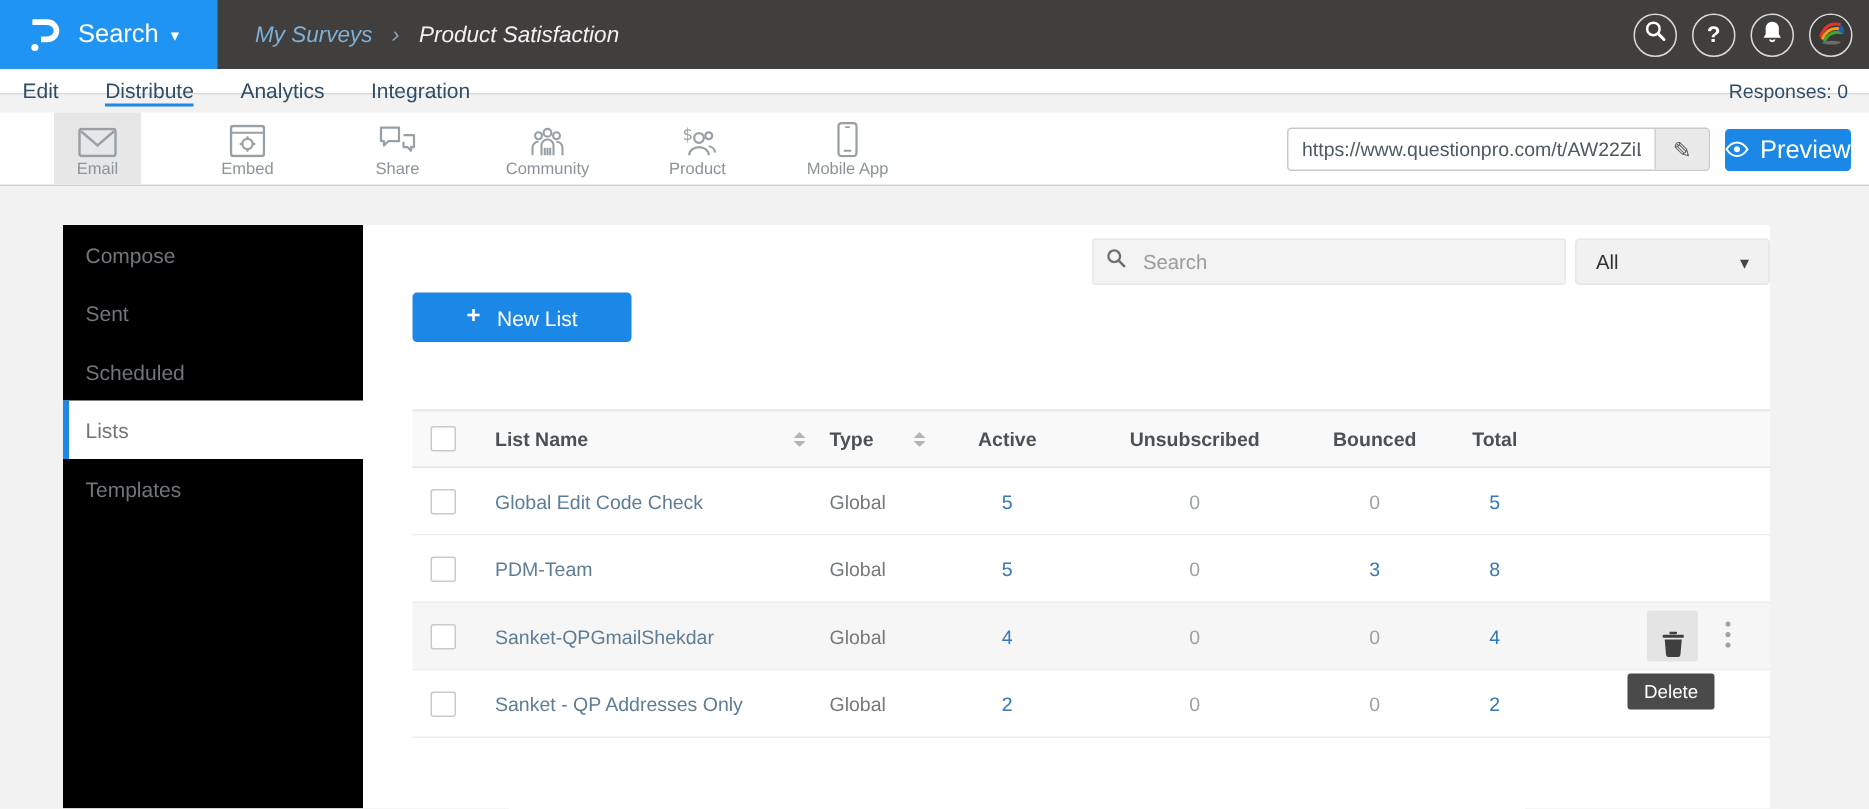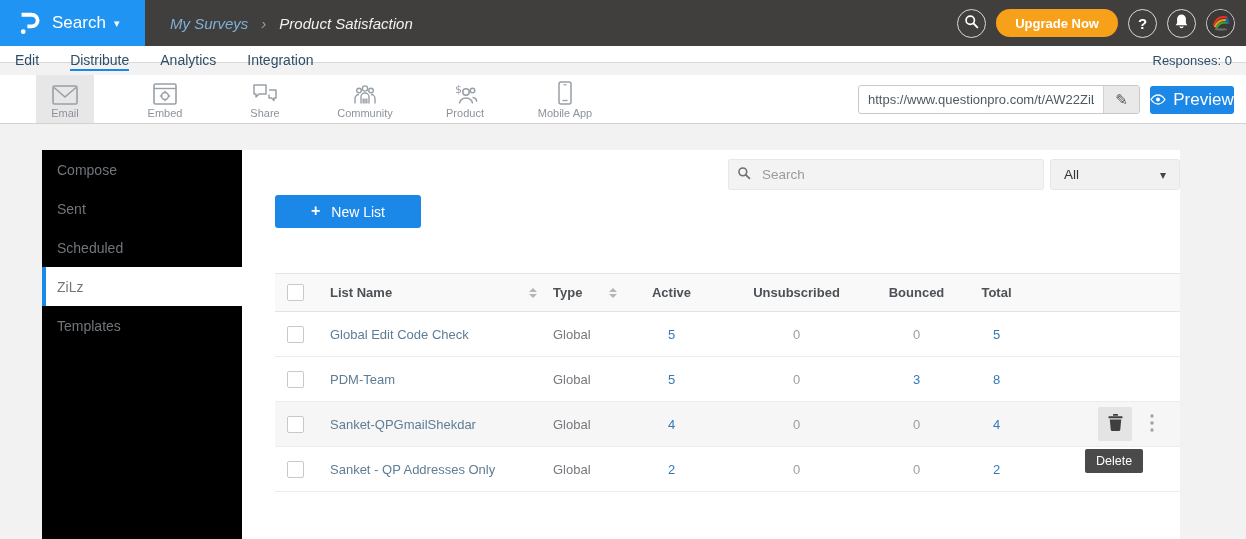--- a/index.html
+++ b/index.html
@@ -94,21 +94,21 @@
   .center { justify-content:center; }
   .cell-name { color:#5e7d95; cursor:pointer; }
   .cell-type { color:#75797d; }
   .num-link { color:#3579b8; cursor:pointer; }
   .num-zero { color:#9ba0a4; }
   .sort { display:flex; flex-direction:column; gap:2px; cursor:pointer; }
   .tri-up { width:0; height:0; border-left:4px solid transparent; border-right:4px solid transparent; border-bottom:4px solid #b5b5b5; }
   .tri-down { width:0; height:0; border-left:4px solid transparent; border-right:4px solid transparent; border-top:4px solid #b5b5b5; }
   .actions-cell { justify-content:flex-end; padding-right:26px; gap:18px; }
   .trash-btn { position:relative; width:34px; height:34px; background:#e4e4e4; border-radius:2px;
-               display:flex; align-items:center; justify-content:center; cursor:pointer; }
+               display:flex; align-items:flex-end; justify-content:center; cursor:pointer; }
   .tooltip { position:absolute; top:42px; left:-13px; background:#4a4a4a; color:#fff; font-size:12.5px;
              padding:5px 11px; border-radius:2px; white-space:nowrap; z-index:10; }
   .kebab { display:flex; align-items:center; cursor:pointer; }
 </style>
 </head>
 <body>
 
 <div class="app">
 
   <div class="topbar">
@@ -127,21 +127,20 @@
       <span class="crumb-sep">›</span>
       <span class="crumb-current">Product Satisfaction</span>
     </div>
     <div class="top-right">
       <div class="circle-btn">
         <span><svg width="15" height="15" viewBox="0 0 18 18">
               <circle cx="7.5" cy="7.5" r="5" fill="none" stroke="#fff" stroke-width="2"></circle>
               <line x1="11.3" y1="11.3" x2="16" y2="16" stroke="#fff" stroke-width="2.4" stroke-linecap="round"></line>
             </svg></span>
       </div>
-      <div class="upgrade-btn">Upgrade Now</div>
       <div class="circle-btn">
         <span class="q">?</span>
       </div>
       <div class="circle-btn">
         <span><svg width="15" height="16" viewBox="0 0 16 17">
               <path d="M8 1.5 a4.7 4.7 0 0 0 -4.7 4.7 v4.3 L1.8 13 h12.4 l-1.5-2.5 V6.2 A4.7 4.7 0 0 0 8 1.5 z" fill="#fff"></path>
               <path d="M6.3 14.2 a1.8 1.8 0 0 0 3.4 0" fill="none" stroke="#fff" stroke-width="1.4"></path>
             </svg></span>
       </div>
       <div class="circle-btn avatar-btn">
@@ -266,21 +265,21 @@
       <div class="sidebar-item">
         <span>Compose</span>
       </div>
       <div class="sidebar-item">
         <span>Sent</span>
       </div>
       <div class="sidebar-item">
         <span>Scheduled</span>
       </div>
       <div class="sidebar-item active">
-        <span>ZiLz</span>
+        <span>Lists</span>
       </div>
       <div class="sidebar-item">
         <span>Templates</span>
       </div>
     </div>
 
   <div class="main-panel">
     <div class="search-box">
       <span><svg width="14" height="14" viewBox="0 0 18 18">
             <circle cx="7.5" cy="7.5" r="5" fill="none" stroke="#6f6f6f" stroke-width="2"></circle>

